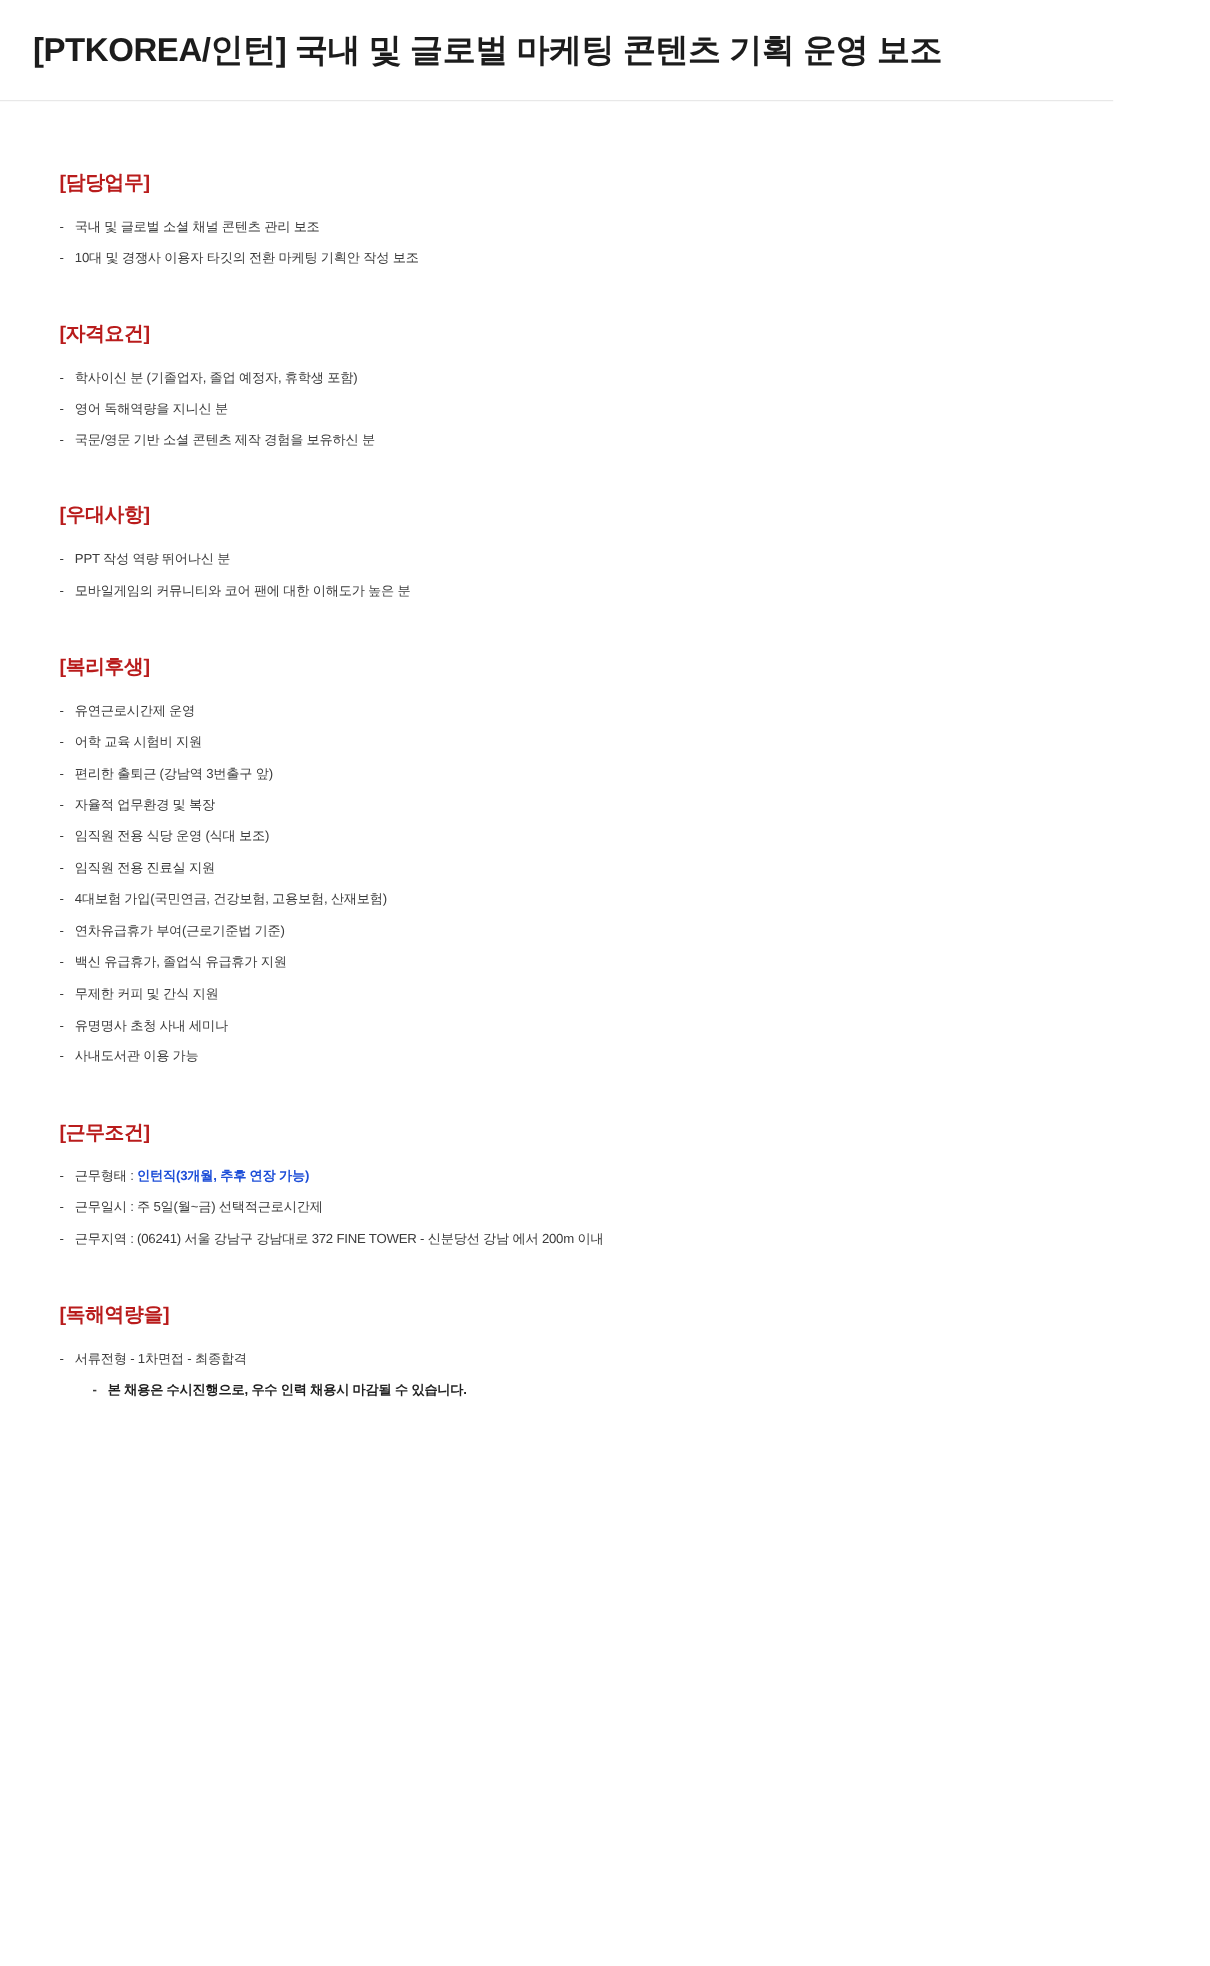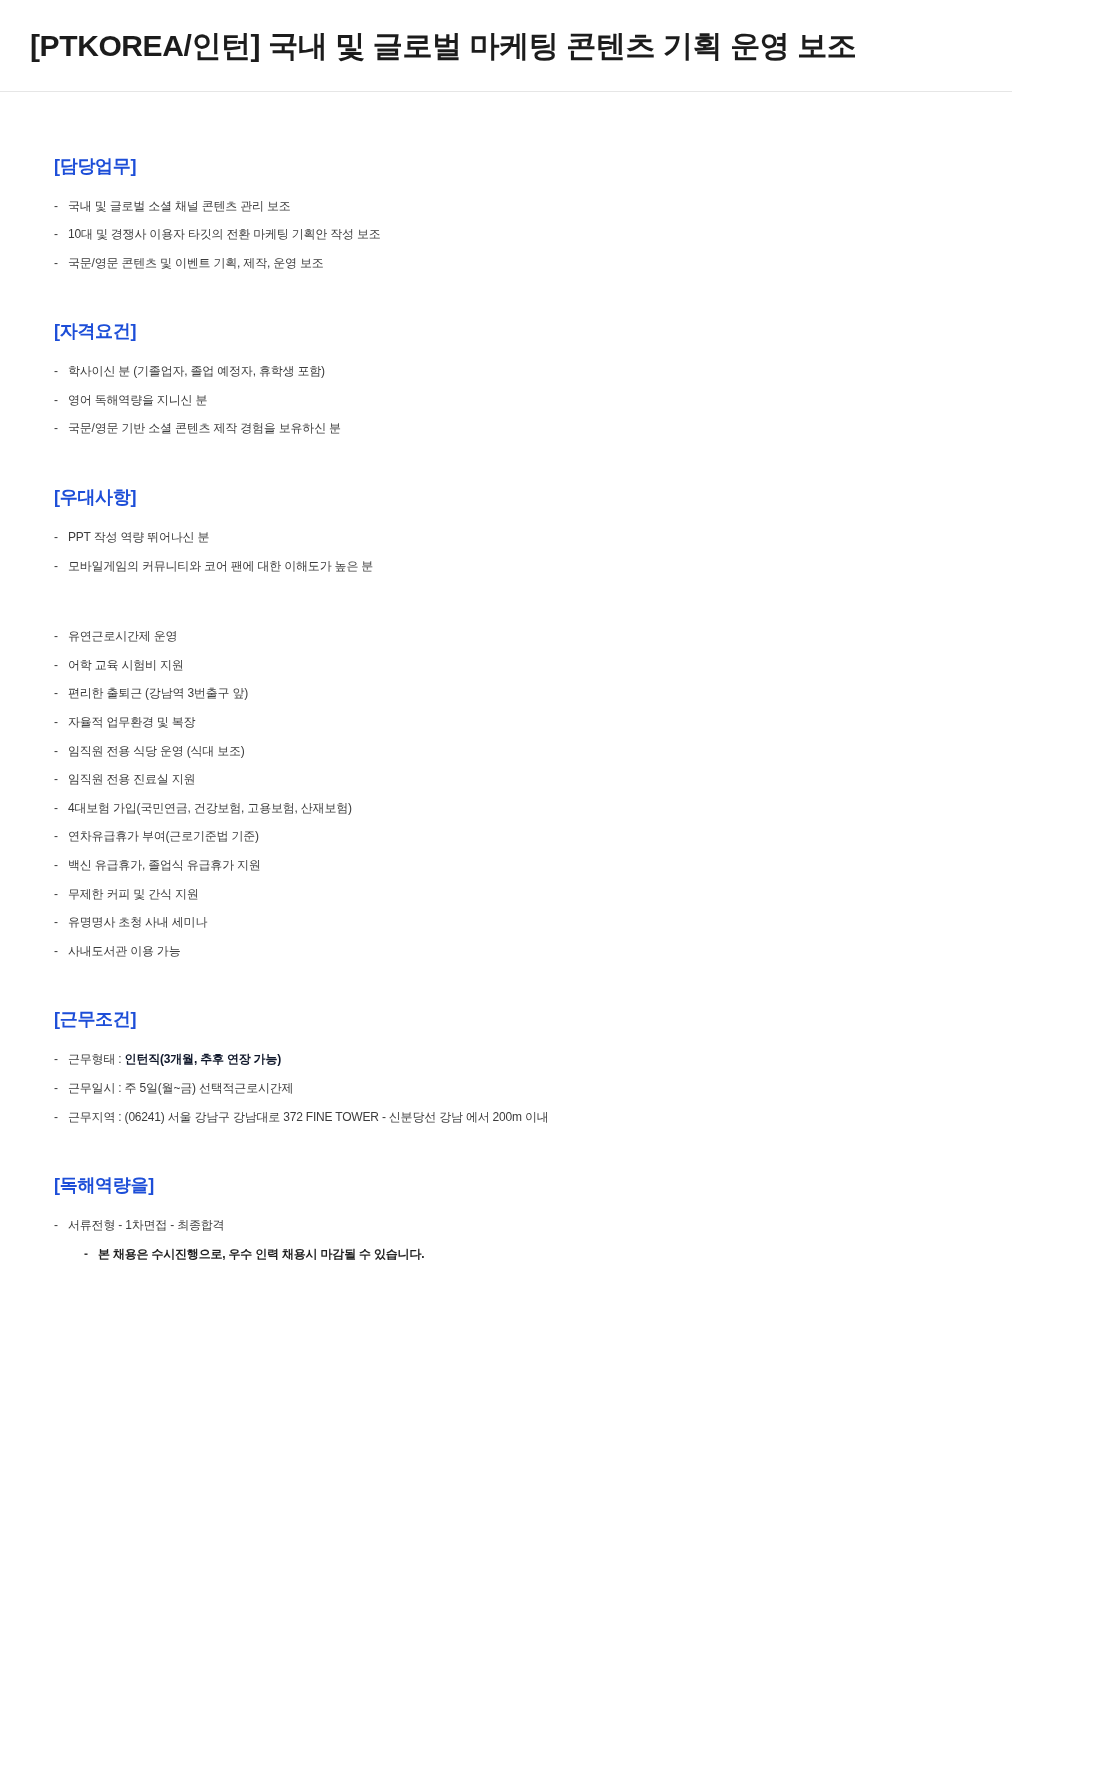--- a/index.html
+++ b/index.html
@@ -36,21 +36,21 @@
   }
   .section {
     margin-bottom: 42px;
   }
   .section:last-child {
     margin-bottom: 0;
   }
   .section-title {
     font-size: 18px;
     font-weight: bold;
-    color: #1d4ed8;
+    color: #b91c1c;
     margin: 0 0 14px 0;
     letter-spacing: -0.3px;
   }
   .items {
     list-style: none;
     margin: 0;
     padding: 0;
   }
   .item {
     font-size: 12px;
@@ -69,58 +69,58 @@
     display: inline-block;
     width: 14px;
     color: #3b3b3b;
   }
   .item .lead {
     font-weight: normal;
     margin-top: 39px;
   }
   .item .strong {
     font-weight: bold;
-    color: #0f172a;
+    color: #1d4ed8;
   }
 </style>
 </head>
 <body>
 
 <div class="page">
 
   <div class="header">
     <h1>[PTKOREA/인턴] 국내 및 글로벌 마케팅 콘텐츠 기획 운영 보조</h1>
   </div>
 
   <div class="body">
     <div id="sections-root">
         <div class="section">
           <div class="section-title">[담당업무]</div>
           <ul class="items">
             <li class="item"><span class="dash">-</span><span>국내 및 글로벌 소셜 채널 콘텐츠 관리 보조</span></li>
             <li class="item"><span class="dash">-</span><span>10대 및 경쟁사 이용자 타깃의 전환 마케팅 기획안 작성 보조</span></li>
-            <li class="item"><span class="dash">-</span><span>국문/영문 콘텐츠 및 이벤트 기획, 제작, 운영 보조</span></li>
           </ul>
         </div>
         <div class="section">
           <div class="section-title">[자격요건]</div>
           <ul class="items">
             <li class="item"><span class="dash">-</span><span>학사이신 분 (기졸업자, 졸업 예정자, 휴학생 포함)</span></li>
             <li class="item"><span class="dash">-</span><span>영어 독해역량을 지니신 분</span></li>
             <li class="item"><span class="dash">-</span><span>국문/영문 기반 소셜 콘텐츠 제작 경험을 보유하신 분</span></li>
           </ul>
         </div>
         <div class="section">
           <div class="section-title">[우대사항]</div>
           <ul class="items">
             <li class="item"><span class="dash">-</span><span>PPT 작성 역량 뛰어나신 분</span></li>
             <li class="item"><span class="dash">-</span><span>모바일게임의 커뮤니티와 코어 팬에 대한 이해도가 높은 분</span></li>
           </ul>
         </div>
         <div class="section">
+          <div class="section-title">[복리후생]</div>
           <ul class="items">
             <li class="item"><span class="dash">-</span><span>유연근로시간제 운영</span></li>
             <li class="item"><span class="dash">-</span><span>어학 교육 시험비 지원</span></li>
             <li class="item"><span class="dash">-</span><span>편리한 출퇴근 (강남역 3번출구 앞)</span></li>
             <li class="item"><span class="dash">-</span><span>자율적 업무환경 및 복장</span></li>
             <li class="item"><span class="dash">-</span><span>임직원 전용 식당 운영 (식대 보조)</span></li>
             <li class="item"><span class="dash">-</span><span>임직원 전용 진료실 지원</span></li>
             <li class="item"><span class="dash">-</span><span>4대보험 가입(국민연금, 건강보험, 고용보험, 산재보험)</span></li>
             <li class="item"><span class="dash">-</span><span>연차유급휴가 부여(근로기준법 기준)</span></li>
             <li class="item"><span class="dash">-</span><span>백신 유급휴가, 졸업식 유급휴가 지원</span></li>

